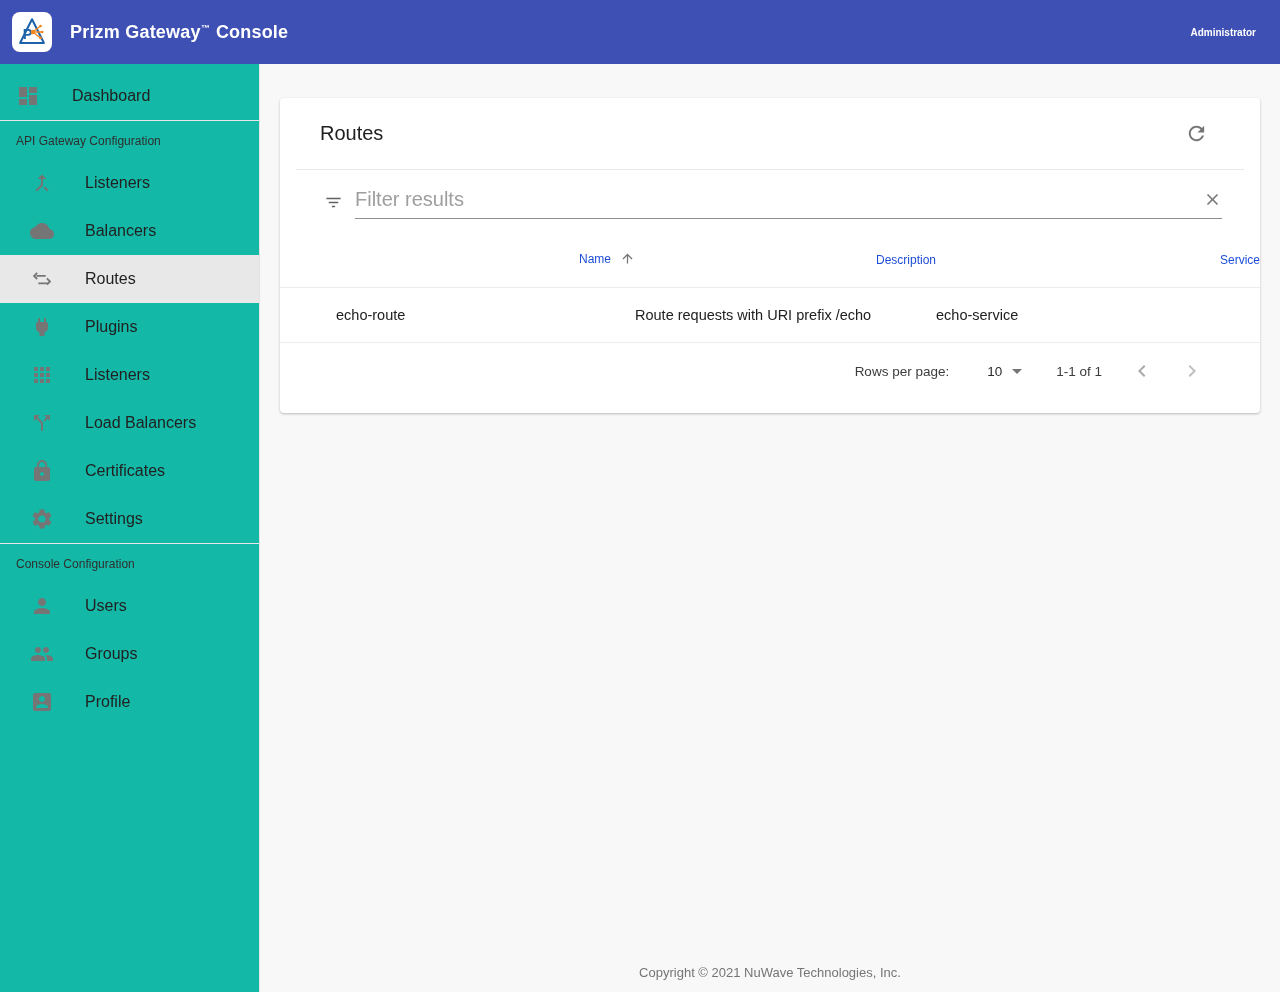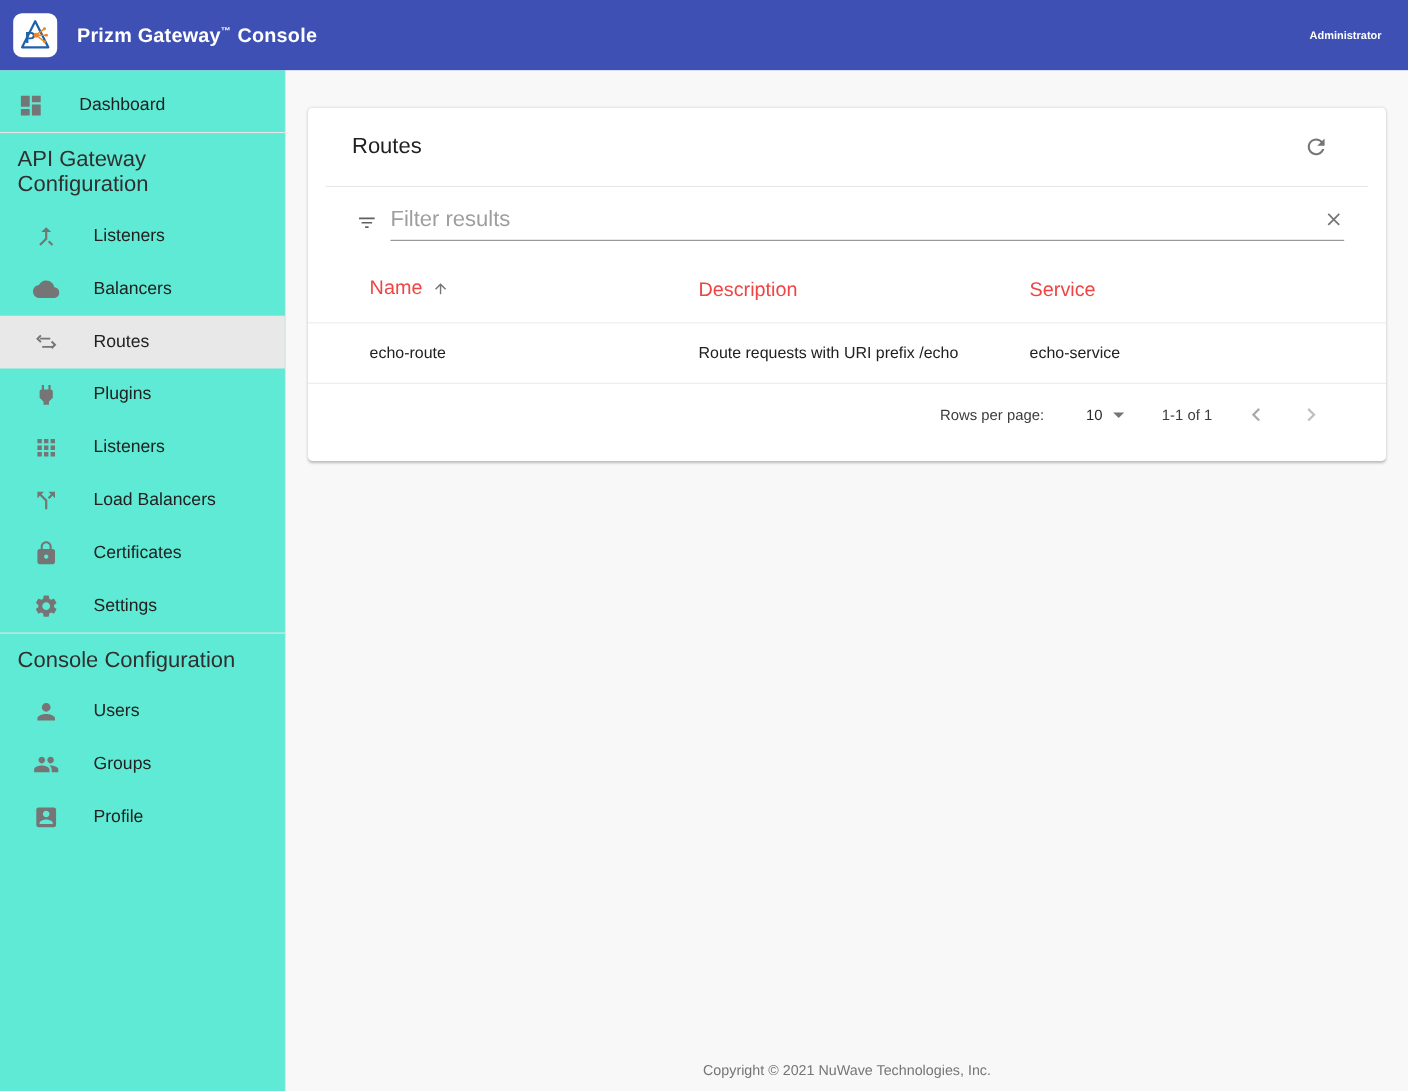--- a/index.html
+++ b/index.html
@@ -13,33 +13,33 @@
     display: flex; align-items: center; justify-content: center; margin-right: 18px; flex: 0 0 auto; }
   .app-title { font-size: 18px; font-weight: bold; letter-spacing: .2px; }
   .app-title sup { font-size: 9px; }
   .title-suffix { margin-left: 6px; }
   .header-user { margin-left: auto; font-size: 10px; font-weight: 700; }
 
   
   .layout { display: flex; height: 928px; }
 
   
-  .sidebar { width: 260px; background: #5eead4; border-right: 1px solid #e3e3e3;
+  .sidebar { width: 260px; background: #14b8a6; border-right: 1px solid #e3e3e3;
     display: flex; flex-direction: column; flex: 0 0 auto; }
   .nav-top { padding-top: 8px; }
   .nav-item { height: 48px; display: flex; align-items: center; cursor: pointer;
     font-size: 16px; color: #212121; }
   .nav-item .ico { width: 24px; height: 24px; color: #757575; flex: 0 0 auto; }
   .nav-item.toplevel .ico { margin-left: 16px; }
   .nav-item.toplevel .lbl { margin-left: 32px; }
   .nav-item.indent .ico { margin-left: 30px; }
   .nav-item.indent .lbl { margin-left: 31px; }
   .nav-item.selected { background: #e8e8e8; }
   .divider { border-top: 1px solid #e6e6e6; }
-  .section-title { font-size: 20px; color: #2f2f2f; padding: 13px 16px 11px 16px; }
+  .section-title { font-size: 12px; color: #2f2f2f; padding: 13px 16px 11px 16px; }
   .side-spacer { flex: 1; }
   .signout-wrap { border-top: 1px solid #e6e6e6; padding: 10px 0 9px 0; }
 
   
   .main { flex: 1; display: flex; flex-direction: column; background: #f8f8f8;
     padding: 34px 20px 0 20px; }
   .card { background: #fff; border-radius: 4px; width: 980px;
     box-shadow: 0 1px 3px rgba(0,0,0,.16), 0 1px 2px rgba(0,0,0,.10); padding-bottom: 30px; }
   .card-header { display: flex; align-items: center; padding: 24px 52px 24px 40px; }
   .card-title { font-size: 20px; color: #212121; }
@@ -51,22 +51,22 @@
   .filter-ico { color: #616161; flex: 0 0 auto; margin-bottom: 2px; }
   .filter-field { flex: 1; margin-left: 12px; border-bottom: 1px solid #8e8e8e;
     display: flex; align-items: center; padding-bottom: 7px; }
   .filter-field input { flex: 1; border: none; outline: none; font-size: 20px;
     font-family: inherit; color: #212121; background: transparent; padding: 0; }
   .filter-field input::placeholder { color: #9e9e9e; }
   .clear-btn { background: none; border: none; padding: 0; cursor: pointer; color: #757575;
     display: flex; align-items: center; }
 
   table.routes { width: 100%; border-collapse: collapse; margin-top: 6px; }
-  table.routes th { text-align: left; font-weight: normal; color: #ef4444;
-    font-size: 18px; padding: 26px 0 18px 0; border-bottom: 1px solid #ececec; }
+  table.routes th { text-align: right; font-weight: normal; color: #1d4ed8;
+    font-size: 12px; padding: 26px 0 18px 0; border-bottom: 1px solid #ececec; }
   table.routes td { font-size: 14.5px; color: #212121; padding: 19px 0;
     border-bottom: 1px solid #ececec; }
   table.routes th.c1, table.routes td.c1 { padding-left: 56px; }
   .sort-arrow { color: #757575; margin-left: 9px; vertical-align: -3px; }
 
   .pagination { display: flex; align-items: center; justify-content: flex-end;
     padding: 16px 56px 0 0; font-size: 13.5px; color: #3c3c3c; }
   .rpp-label { margin-right: 18px; margin-left: 30px; }
   .rpp-select { display: flex; align-items: center; cursor: pointer; margin-left: 20px; }
   .rpp-value { font-size: 13.5px; color: #2b2b2b; }

